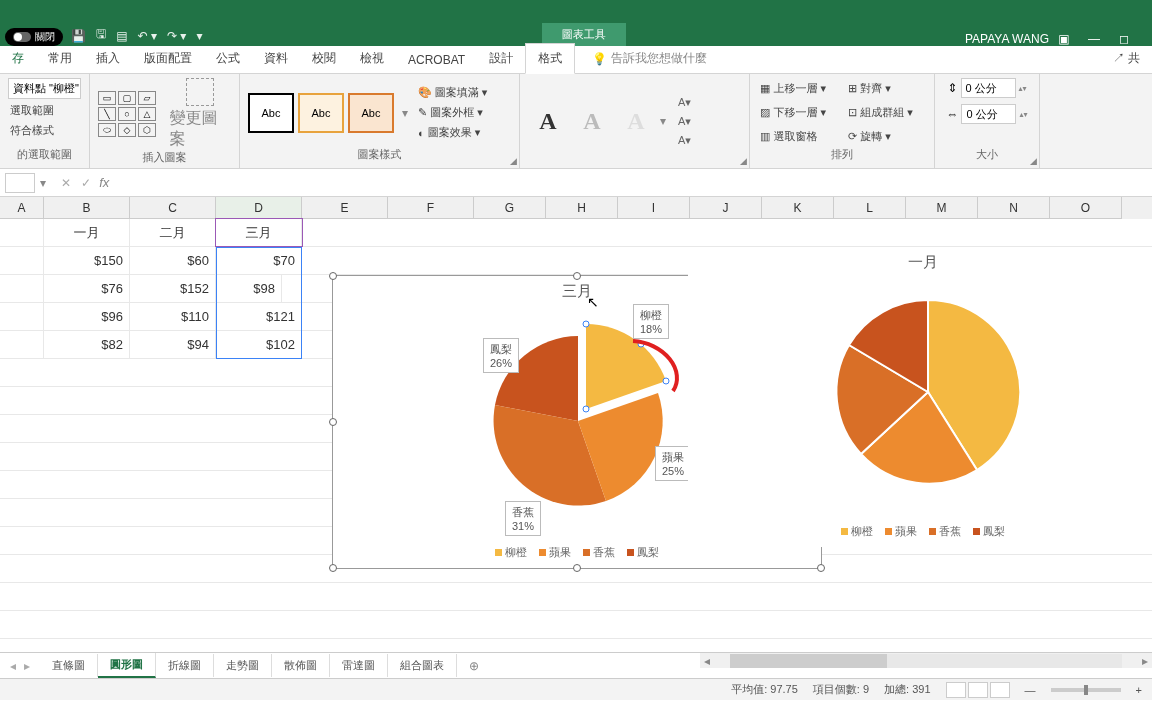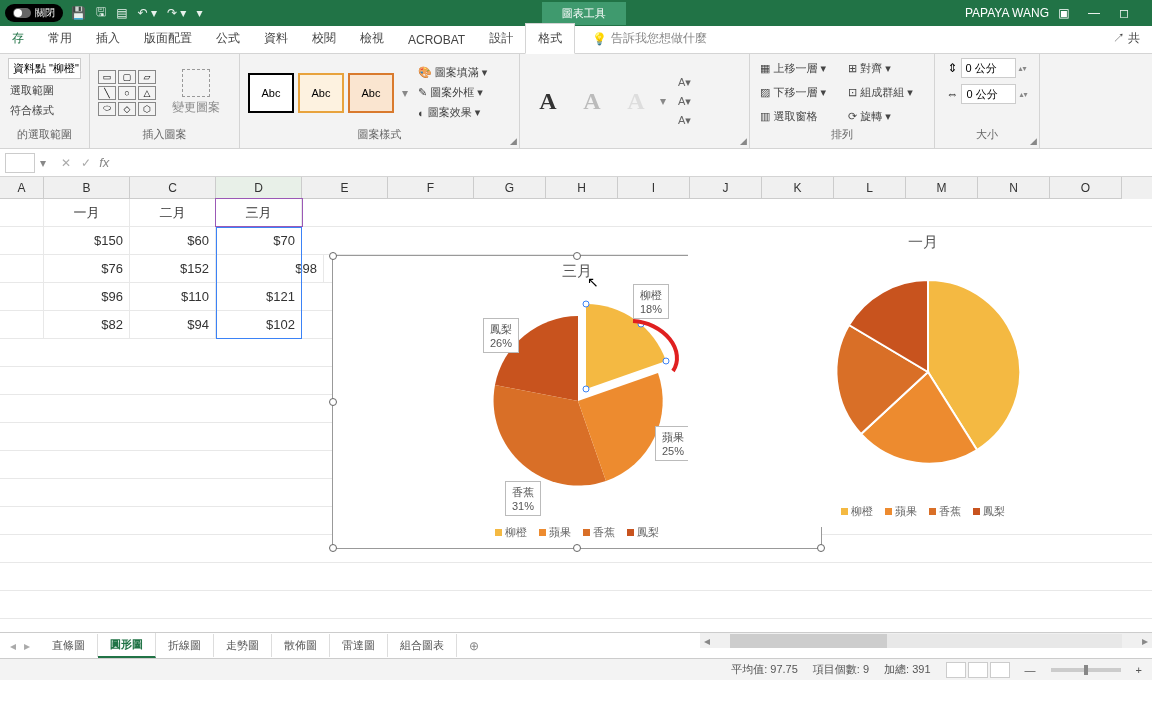--- a/index.html
+++ b/index.html
@@ -1,17 +1,17 @@
 <!DOCTYPE html>
 <html><head>
 <meta charset="utf-8">
 <style>
 *{margin:0;padding:0;box-sizing:border-box;font-family:"Microsoft JhengHei",Arial,sans-serif}
 body{width:1152px;height:720px;background:#fff;overflow:hidden;font-size:12px}
-.titlebar{height:26px;background:#217346;display:flex;align-items:center;color:#fff;padding:0 5px}
+.titlebar{height:46px;background:#217346;display:flex;align-items:flex-end;color:#fff;padding:0 5px}
 .autosave{background:#000;border-radius:10px;padding:2px 8px;display:flex;align-items:center;gap:4px;font-size:10px}
 .switch{width:18px;height:10px;background:#666;border-radius:5px;position:relative}
 .switch::after{content:"";position:absolute;width:8px;height:8px;background:#fff;border-radius:50%;left:1px;top:1px}
 .qat{display:flex;gap:10px;margin-left:8px;align-items:center}
 .qat span{color:#fff;cursor:pointer;opacity:.9}
 .title-center{flex:1;text-align:center;display:flex;justify-content:center;gap:60px;align-items:center}
 .chart-tools{background:#3f9a6e;padding:4px 20px;font-size:11px}
 .title-right{display:flex;align-items:center;padding-right:8px}
 .win-btn{width:30px;text-align:center}
 .tabs{height:28px;background:#fff;display:flex;align-items:flex-end;border-bottom:1px solid #d4d4d4}
@@ -126,21 +126,21 @@
           <div class="sh">▱</div>
         <div class="sh">╲</div>
           <div class="sh">○</div>
           <div class="sh">△</div>
         <div class="sh">⬭</div>
           <div class="sh">◇</div>
           <div class="sh">⬡</div>
       </div>
       <div style="display:flex;flex-direction:column;align-items:center;gap:2px">
         <div style="width:28px;height:28px;border:1px dashed #999"></div>
-        <div style="font-size:12px;color:#888">變更圖案</div>
+        <div style="font-size:16px;color:#888">變更圖案</div>
       </div>
     </div>
     <div class="group-label">插入圖案</div>
   </div>
   <div class="group" style="width:280px">
     <div class="group-body">
       <div class="abc-box abc1">Abc</div>
       <div class="abc-box abc2">Abc</div>
       <div class="abc-box abc3">Abc</div>
       <div style="width:14px;text-align:center;color:#888">▾</div>
@@ -232,21 +232,21 @@
     <div class="row">
       <div class="cell" style="width:44px"></div>
       <div class="cell" style="width:86px">$150</div>
       <div class="cell" style="width:86px">$60</div>
       <div class="cell" style="width:86px">$70</div>
     </div>
     <div class="row">
       <div class="cell" style="width:44px"></div>
       <div class="cell" style="width:86px">$76</div>
       <div class="cell" style="width:86px">$152</div>
-      <div class="cell" style="width:108px">$98</div>
+      <div class="cell" style="width:66px">$98</div>
     </div>
     <div class="row">
       <div class="cell" style="width:44px"></div>
       <div class="cell" style="width:86px">$96</div>
       <div class="cell" style="width:86px">$110</div>
       <div class="cell" style="width:86px">$121</div>
     </div>
     <div class="row">
       <div class="cell" style="width:44px"></div>
       <div class="cell" style="width:86px">$82</div>

